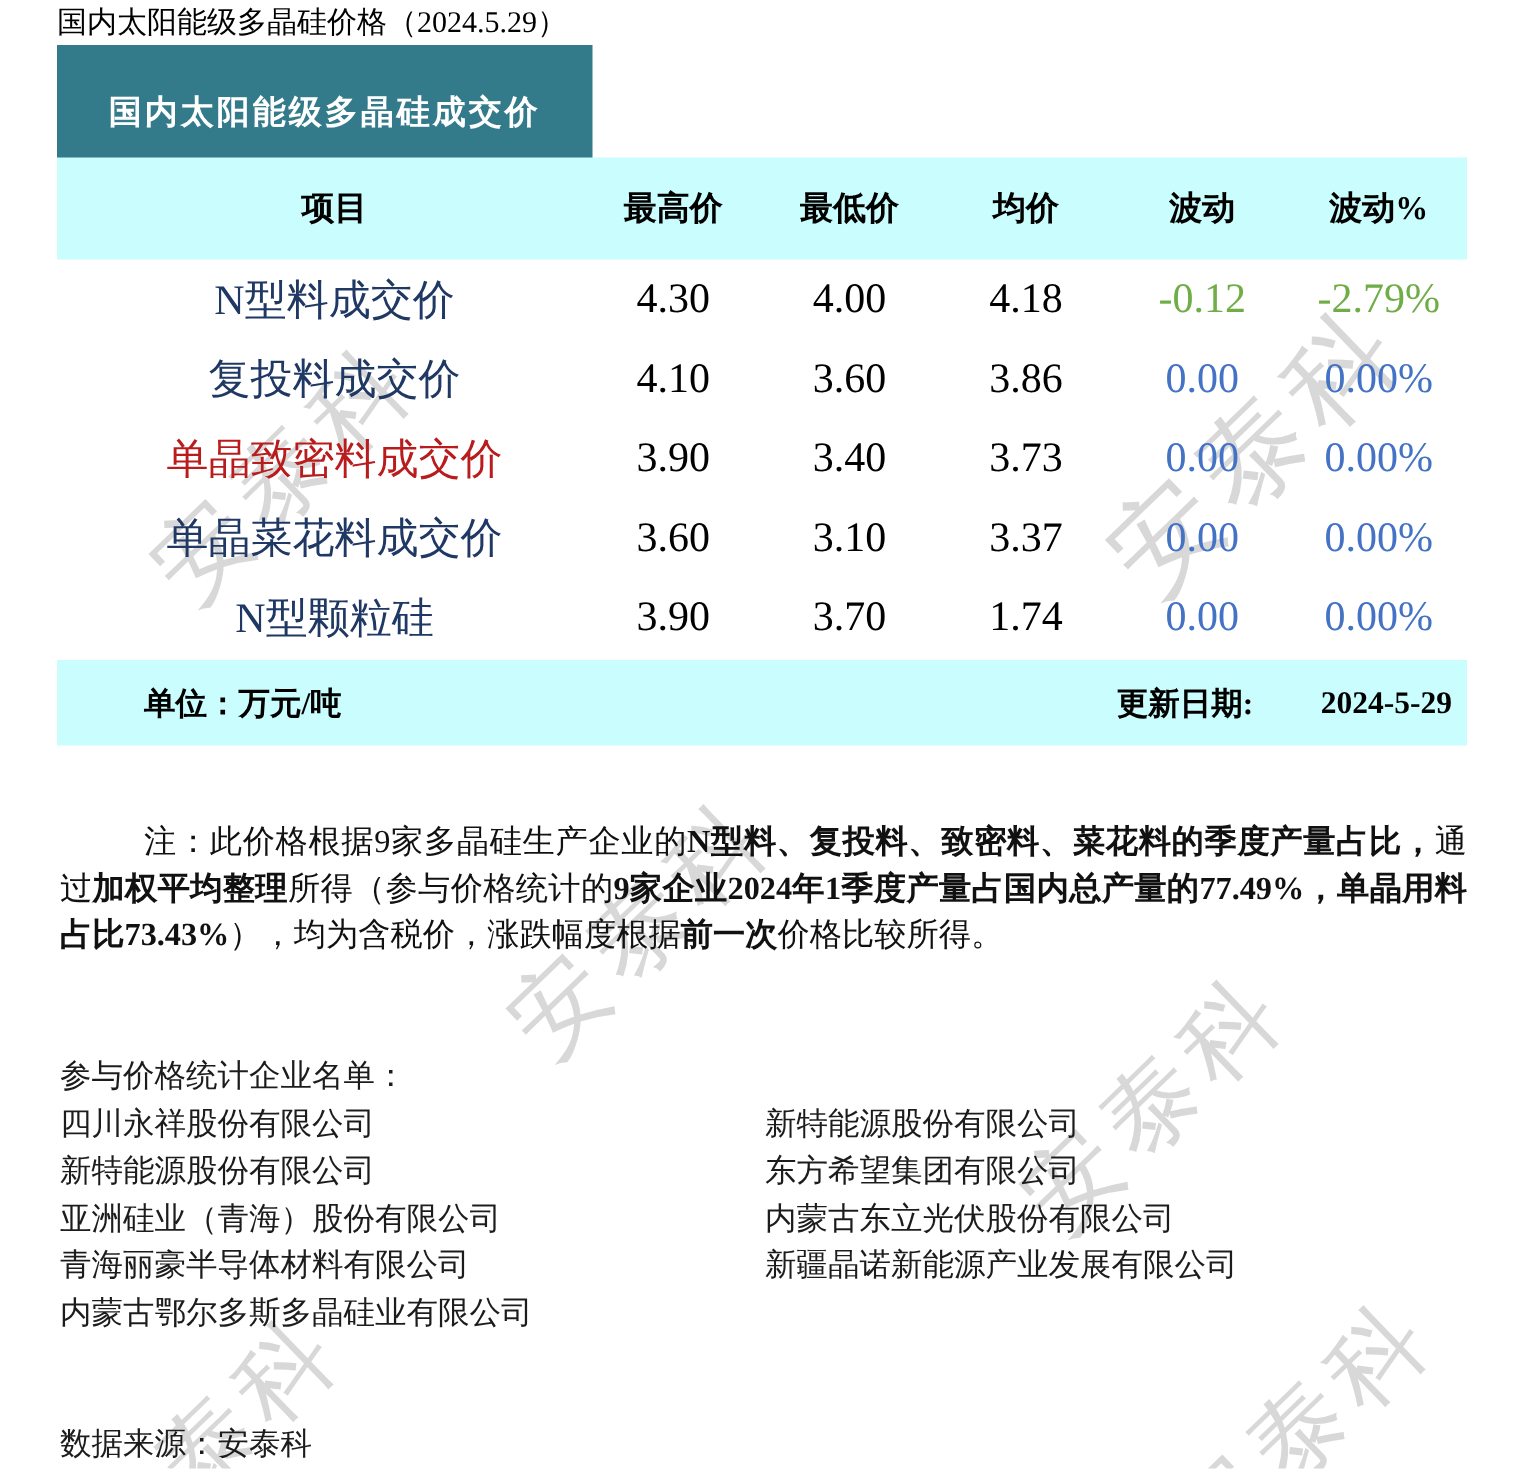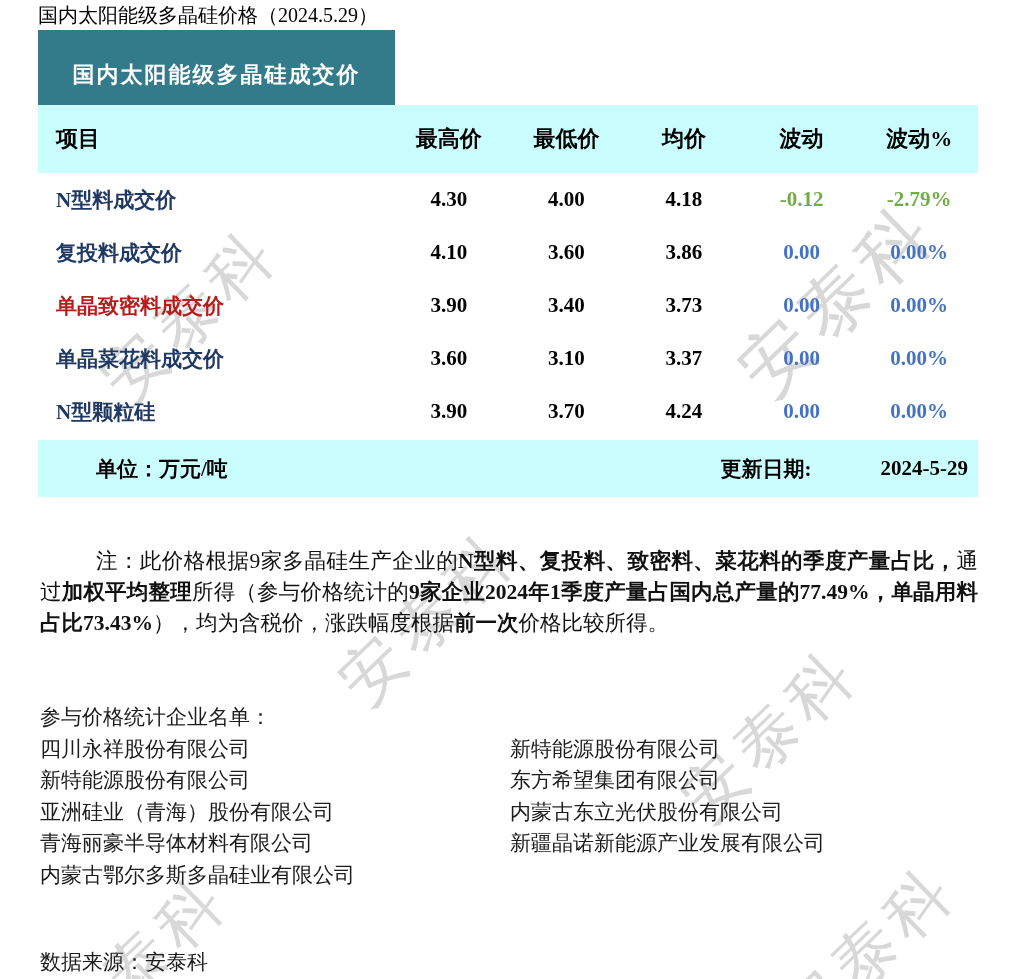--- a/index.html
+++ b/index.html
@@ -33,22 +33,22 @@
     position:absolute;left:38px;top:30px;width:357px;height:90px;
     display:flex;align-items:center;justify-content:center;
     color:#ffffff;font-size:22px;font-weight:bold;letter-spacing:2px;
   }
   .price-table{position:absolute;left:38px;top:105px;width:940px;}
   .thead{
     display:flex;align-items:center;height:68px;
     font-size:22px;font-weight:bold;
   }
   .tbody{background:transparent;}
-  .trow{display:flex;align-items:center;height:53px;font-size:21px;font-weight:bold;}
-  .col-item{width:352px;box-sizing:border-box;padding-left:18px;}
+  .trow{display:flex;align-items:center;height:53px;font-size:28px;font-weight:normal;}
+  .col-item{width:352px;box-sizing:border-box;padding-left:18px;text-align:center;}
   .col-num{flex:1;text-align:center;}
   .item-label{}
   .tfoot{
     position:absolute;left:38px;top:440px;width:940px;height:57px;
     display:flex;align-items:center;
     font-size:21px;font-weight:bold;box-sizing:border-box;
     padding-left:58px;padding-right:10px;
   }
   .tfoot .spacer{flex:1;}
   .tfoot .update-label{margin-right:45px;}
@@ -128,28 +128,28 @@
           <div class="col-num">3.60</div>
           <div class="col-num">3.10</div>
           <div class="col-num">3.37</div>
           <div class="col-num" style="color: rgb(68, 114, 196);">0.00</div>
           <div class="col-num" style="color: rgb(68, 114, 196);">0.00%</div>
         </div>
         <div class="trow">
           <div class="col-item item-label" style="color: rgb(31, 56, 100);">N型颗粒硅</div>
           <div class="col-num">3.90</div>
           <div class="col-num">3.70</div>
-          <div class="col-num">4.24</div>
+          <div class="col-num">1.74</div>
           <div class="col-num" style="color: rgb(68, 114, 196);">0.00</div>
           <div class="col-num" style="color: rgb(68, 114, 196);">0.00%</div>
         </div>
       </div>
   </div>
 
-  <div class="tfoot" style="background: rgb(202, 253, 253); gap: 24px;">
+  <div class="tfoot" style="background: rgb(202, 253, 253);">
     <span>单位：万元/吨</span>
     <span class="spacer"></span>
     <span class="update-label">更新日期:</span>
     <span>2024-5-29</span>
   </div>
 
   <div class="note"><span class="">注：此价格根据9家多晶硅生产企业的</span><span class="" style="font-weight: bold;">N型料、复投料、致密料、菜花料的季度产量占比，</span><span class="">通过</span><span class="" style="font-weight: bold;">加权平均整理</span><span class="">所得（参与价格统计的</span><span class="" style="font-weight: bold;">9家企业2024年1季度产量占国内总产量的77.49%，单晶用料占比73.43%</span><span class="">），均为含税价，涨跌幅度根据</span><span class="" style="font-weight: bold;">前一次</span><span class="">价格比较所得。</span></div>
 
   <div class="companies">
     <div class="heading">参与价格统计企业名单：</div>

